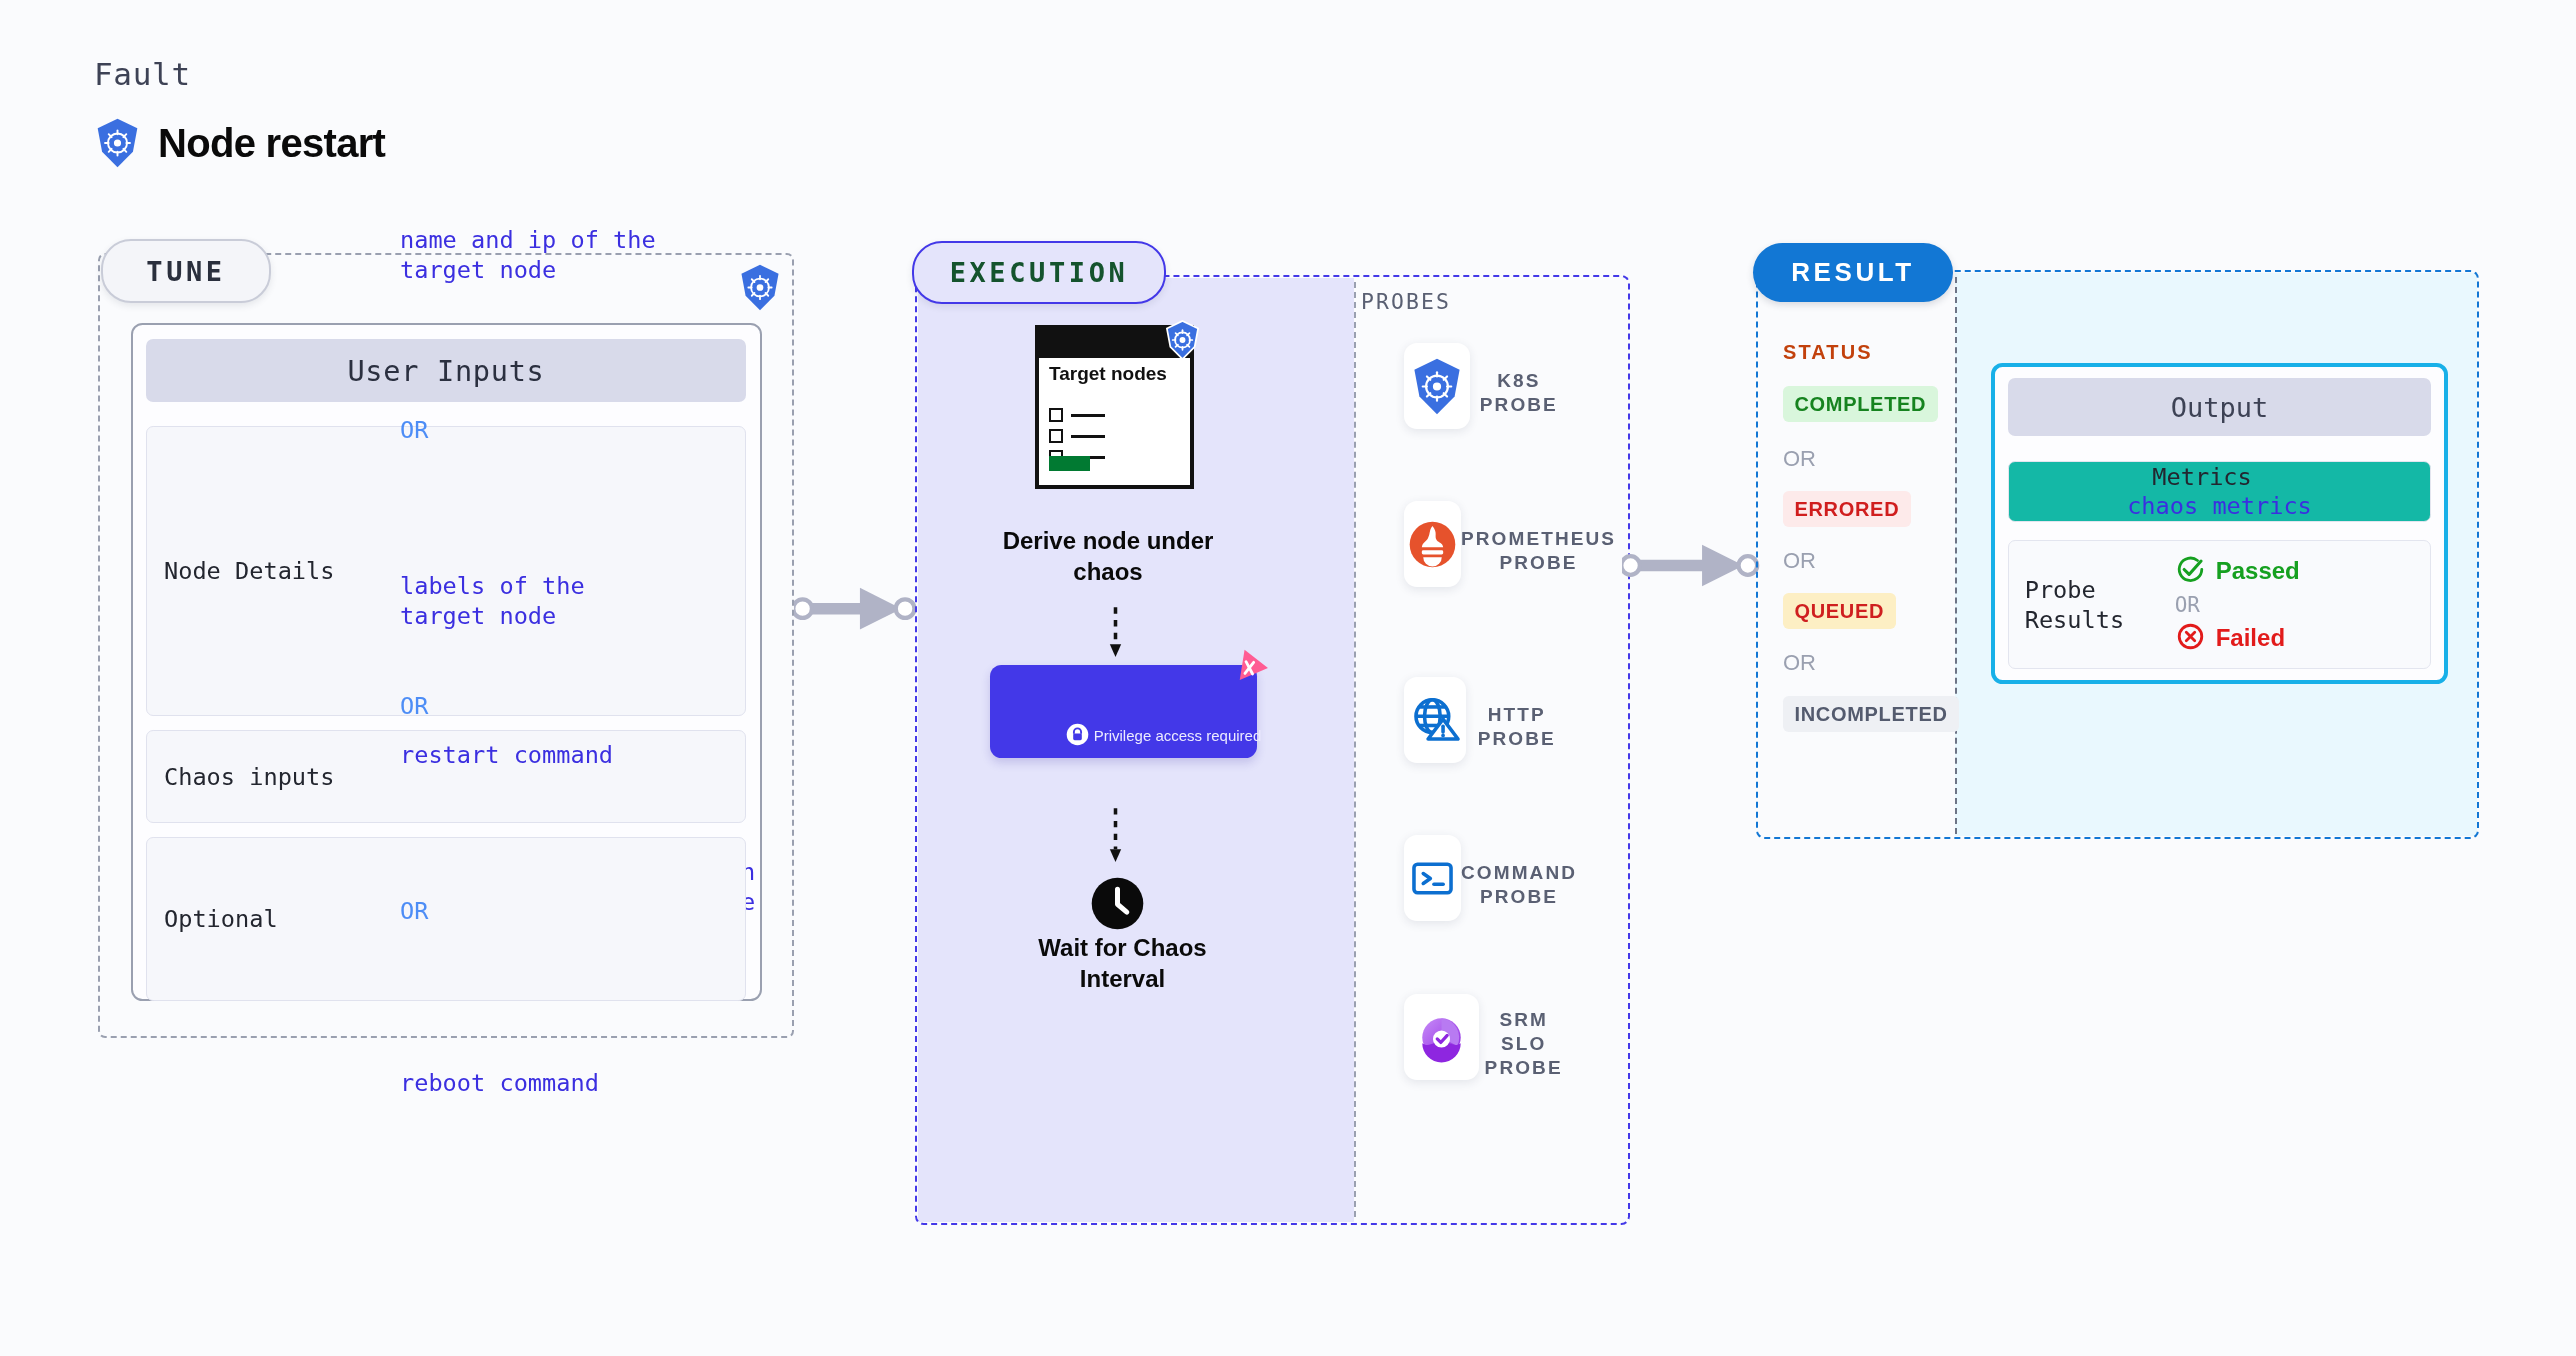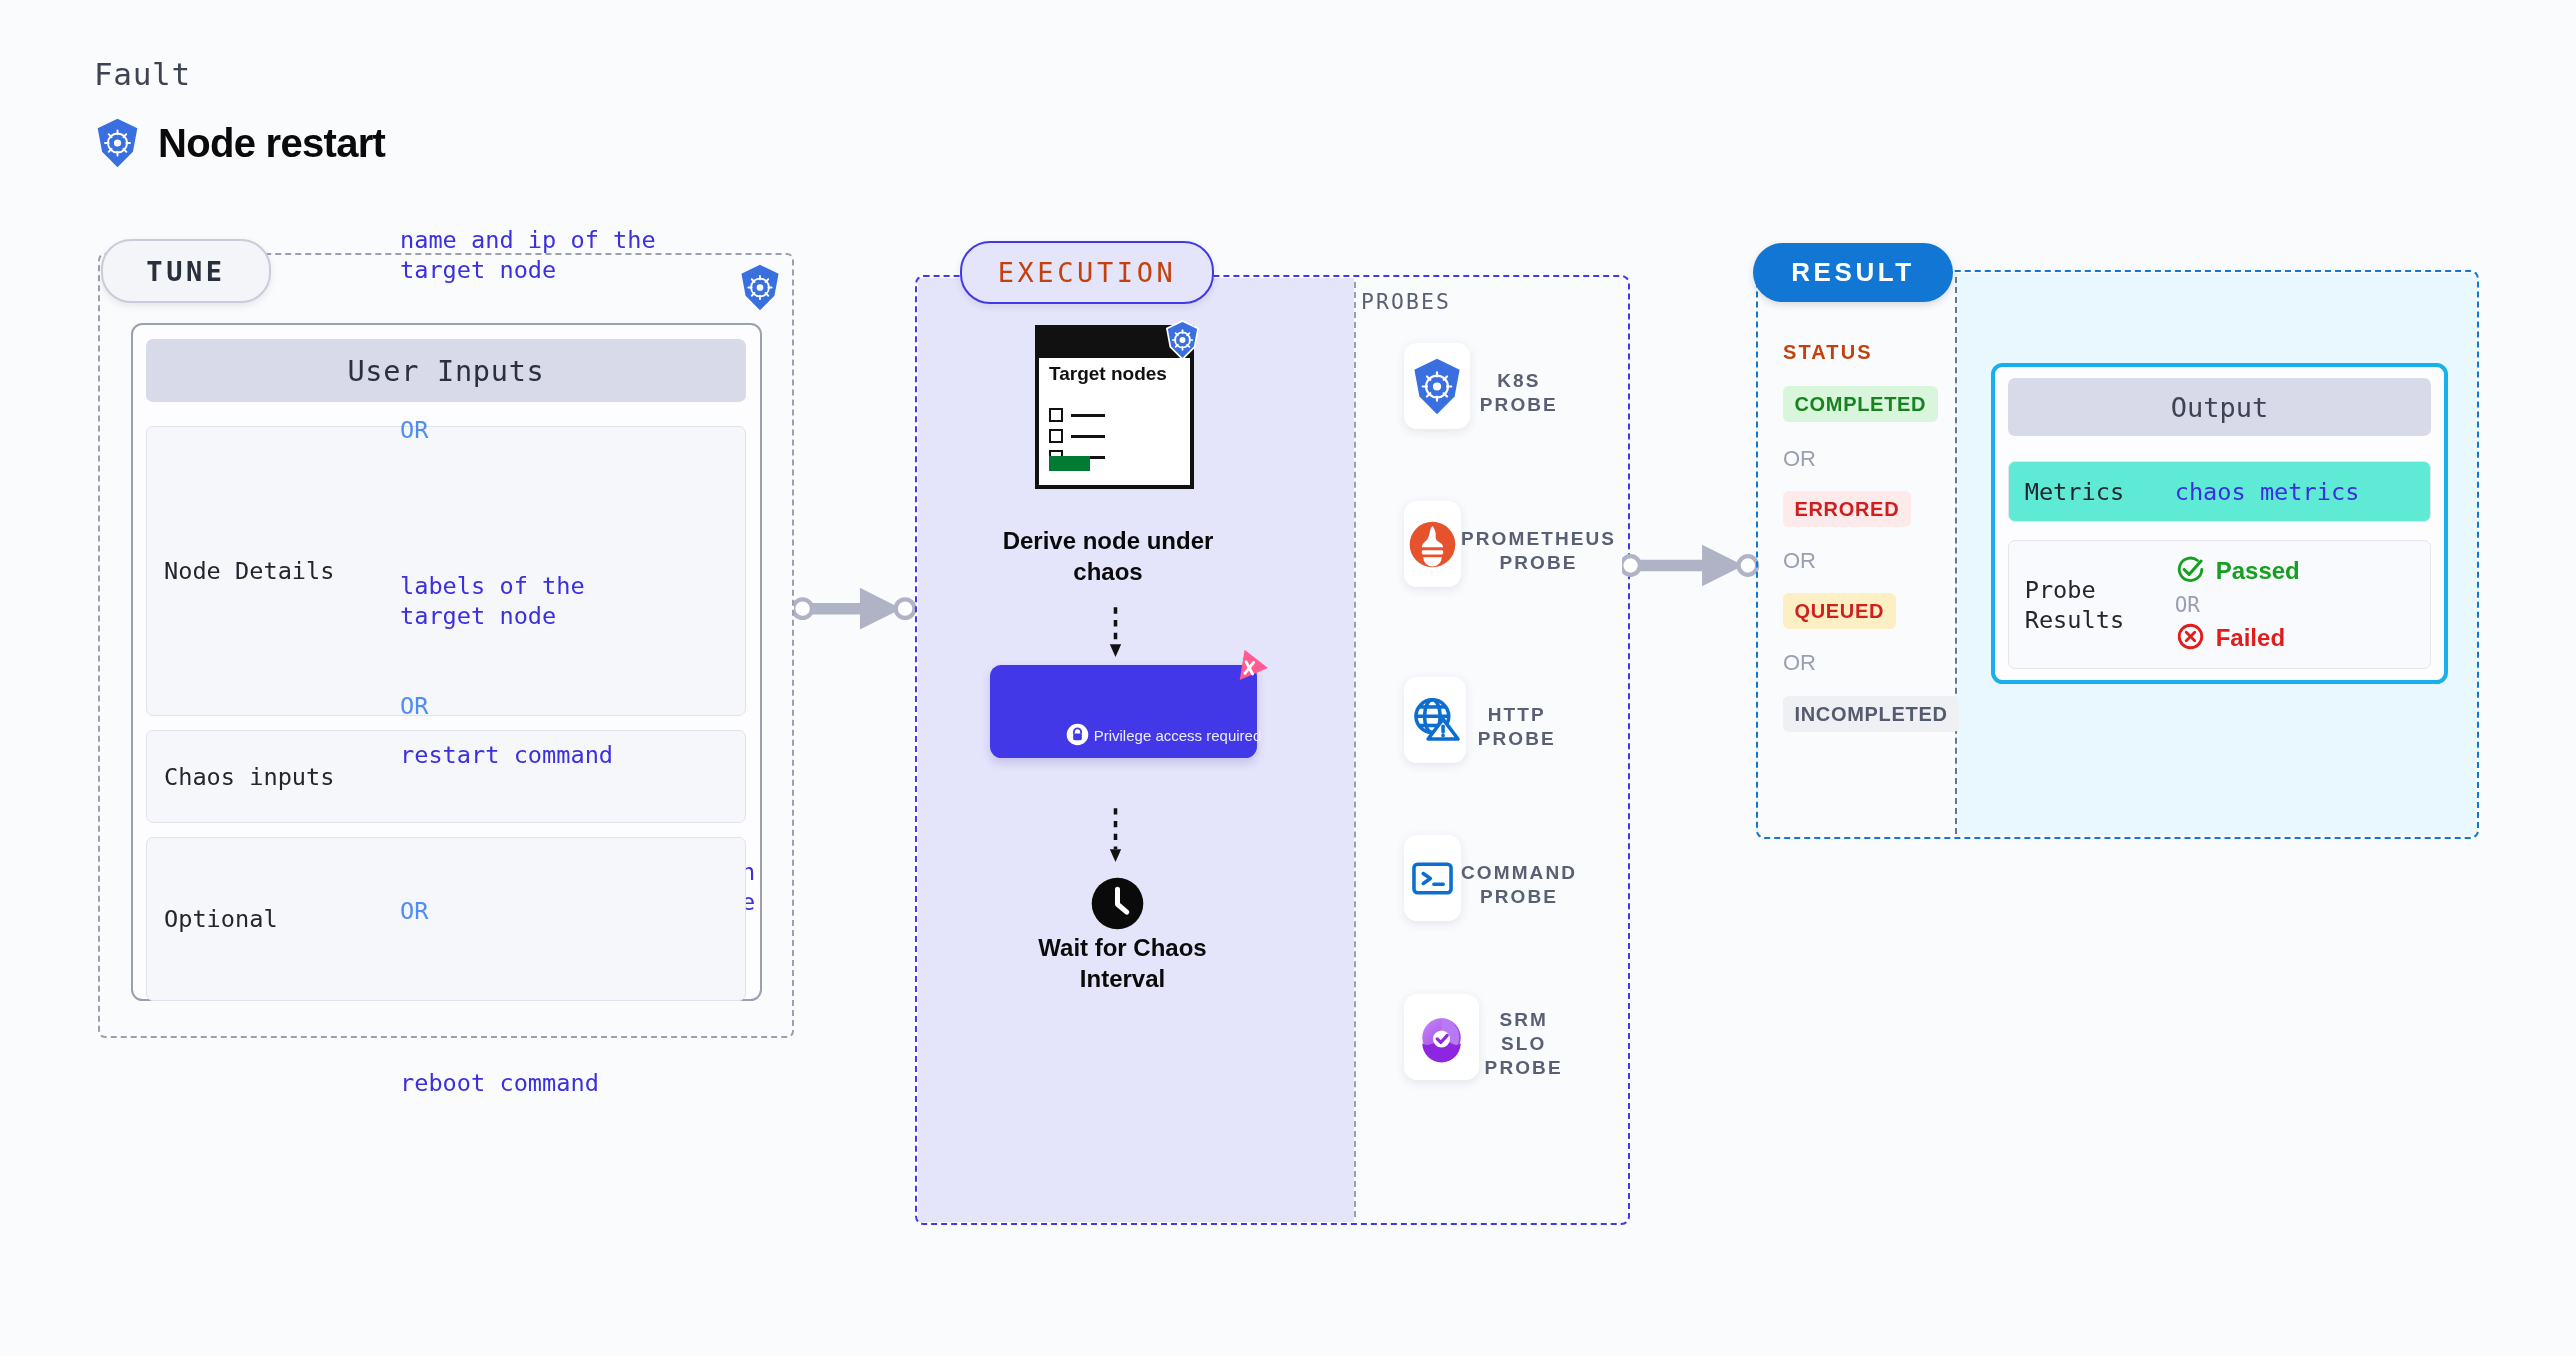--- a/index.html
+++ b/index.html
@@ -73,25 +73,25 @@
   
   #exec-panel{
     left:915px;top:275px;width:715px;height:950px;
     border:2.9px dashed #4338e8;border-radius:8.6px;box-sizing:border-box;
   }
   #exec-inner{
     left:918px;top:278px;width:436px;height:944px;
     background:#e4e4fb;
   }
   #exec-pill{
-    left:960px;top:241px;width:250px;height:59px;
+    left:912px;top:241px;width:250px;height:59px;
     background:#e4e4fb;border:2.9px solid #4338e8;border-radius:30px;
     display:flex;align-items:center;justify-content:center;
     box-shadow:0 2.9px 7.1px rgba(40,45,70,.10);
-    font-size:27px;font-weight:normal;color:#c2410c;letter-spacing:3.6px;
+    font-size:27px;font-weight:bold;color:#14532d;letter-spacing:3.6px;
   }
   #probes-divider{
     left:1354px;top:282px;width:0;height:935px;
     border-left:2.1px dashed #9aa0b0;
   }
   #probes-label{
     left:1361px;top:289px;font-size:21.4px;color:#5a6073;letter-spacing:2.1px;
   }
 
   
@@ -204,22 +204,22 @@
     background:#fdfdff;border:4.3px solid #18b0e8;border-radius:11.4px;box-sizing:border-box;
   }
   #output-header{
     left:2008px;top:378px;width:423px;height:58px;
     background:#d8daea;border-radius:7.1px;
     display:flex;align-items:center;justify-content:center;
     font-size:27px;color:#3d4255;
   }
   #metrics-row{
     left:2008px;top:461px;width:423px;height:61px;
-    background:#5eead4;border:1.4px solid #e3e5ef;border-radius:7.1px;
-    box-sizing:border-box;display:flex;align-items:center;
+    background:#14b8a6;border:1.4px solid #e3e5ef;border-radius:7.1px;
+    box-sizing:border-box;display:flex;align-items:center;flex-direction:column;
   }
   #probe-results-row{
     left:2008px;top:540px;width:423px;height:129px;
     background:#f9fafd;border:1.4px solid #e3e5ef;border-radius:7.1px;
     box-sizing:border-box;display:flex;align-items:center;
   }
   .out-label{font-size:23.6px;color:#23262f;padding-left:15.7px;width:150px;flex:none;line-height:30px;white-space:pre;}
   .out-value{font-size:23.6px;color:#3b2fe0;}
   .res-line{display:flex;align-items:center;gap:10px;}
   .res-pass{font-family:"Liberation Sans", sans-serif;font-size:24px;font-weight:bold;color:#16a020;}

